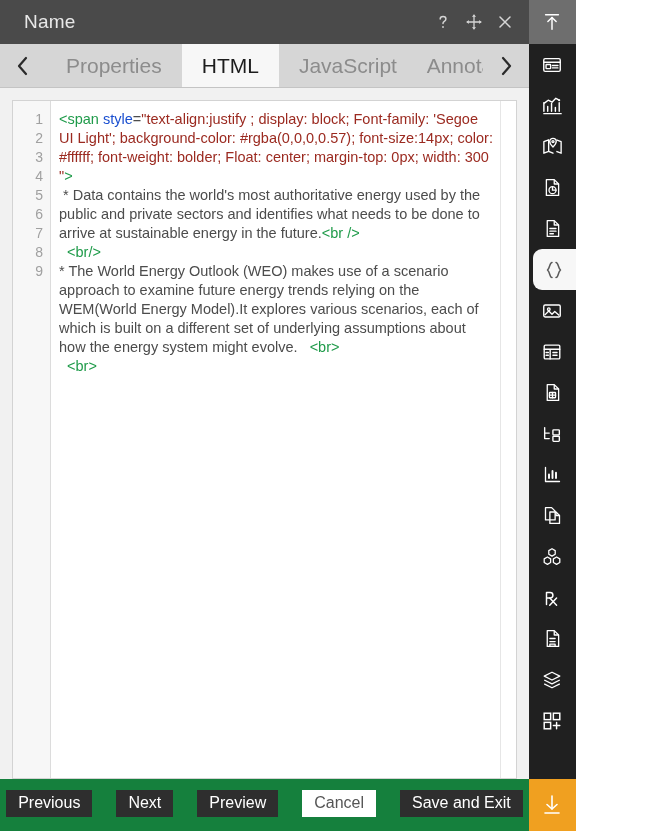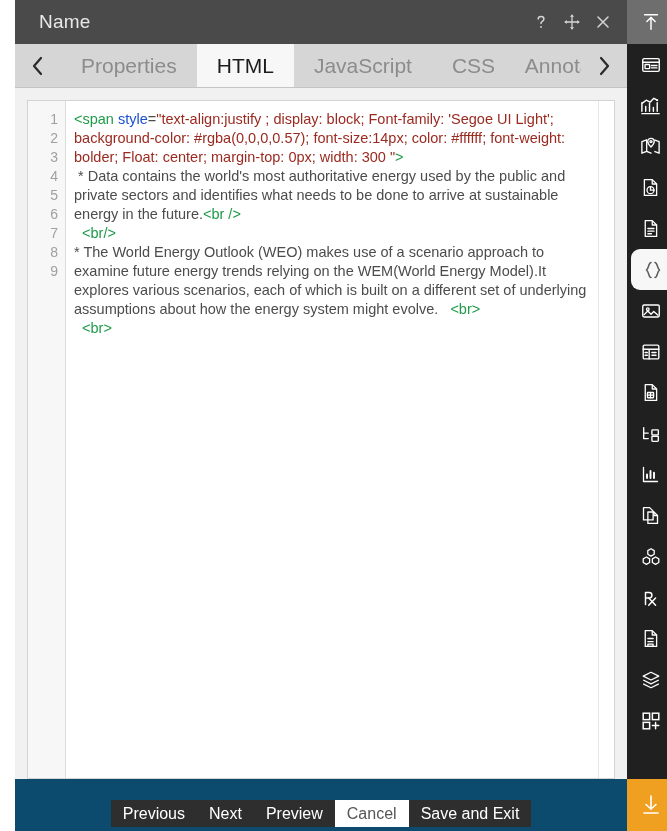--- a/index.html
+++ b/index.html
@@ -8,21 +8,20 @@
     font-family: "Liberation Sans", sans-serif;
     background: #ffffff;
     overflow: hidden;
   }
   .app {
     position: relative;
     width: 530px; height: 831px;
     display: flex;
     flex-direction: row;
     background: #f0f0f0;
-    margin-left: 15px;
   }
   .main-col {
     width: 620px; height: 831px;
     display: flex; flex-direction: column;
     background: #f1f1f1;
   }
 
   
   .titlebar {
     height: 44px;
@@ -135,23 +134,23 @@
   .plainc { color: #4c4c4c; }
   .editor-scroll {
     width: 16px; flex: 0 0 16px;
     background: #ffffff;
     border-left: 1px solid #e6e6e6;
   }
 
   
   .footer {
     height: 52px; flex: 0 0 52px;
-    background: #0c4a6e;
-    display: flex; align-items: flex-end; justify-content: center;
-    gap: 0;
+    background: #15803d;
+    display: flex; align-items: center; justify-content: center;
+    gap: 24px;
     padding-bottom: 4px;
   }
   .btn {
     height: 27px;
     padding: 0 12px;
     display: flex; align-items: center; justify-content: center;
     font-size: 16px;
     background: #2e2e2e;
     color: #ffffff;
     border: none;
@@ -224,21 +223,20 @@
 
     <div class="tabstrip">
       <div class="tab-arrow">
         <svg width="20" height="22" viewBox="0 0 20 22" fill="none" stroke="currentColor" stroke-width="2.2">
           <path d="M13 3L6 11l7 8" stroke-linecap="round" stroke-linejoin="round"></path>
         </svg>
       </div>
       <div class="tab">Properties</div>
       <div class="tab active">HTML</div>
       <div class="tab">JavaScript</div>
-      <div class="tab">CSS</div>
       <div class="tab clipped">Annota</div>
       <div class="tab-arrow">
         <svg width="20" height="22" viewBox="0 0 20 22" fill="none" stroke="currentColor" stroke-width="2.2">
           <path d="M7 3l7 8-7 8" stroke-linecap="round" stroke-linejoin="round"></path>
         </svg>
       </div>
     </div>
 
     <div class="editor-wrap">
       <div class="editor">

